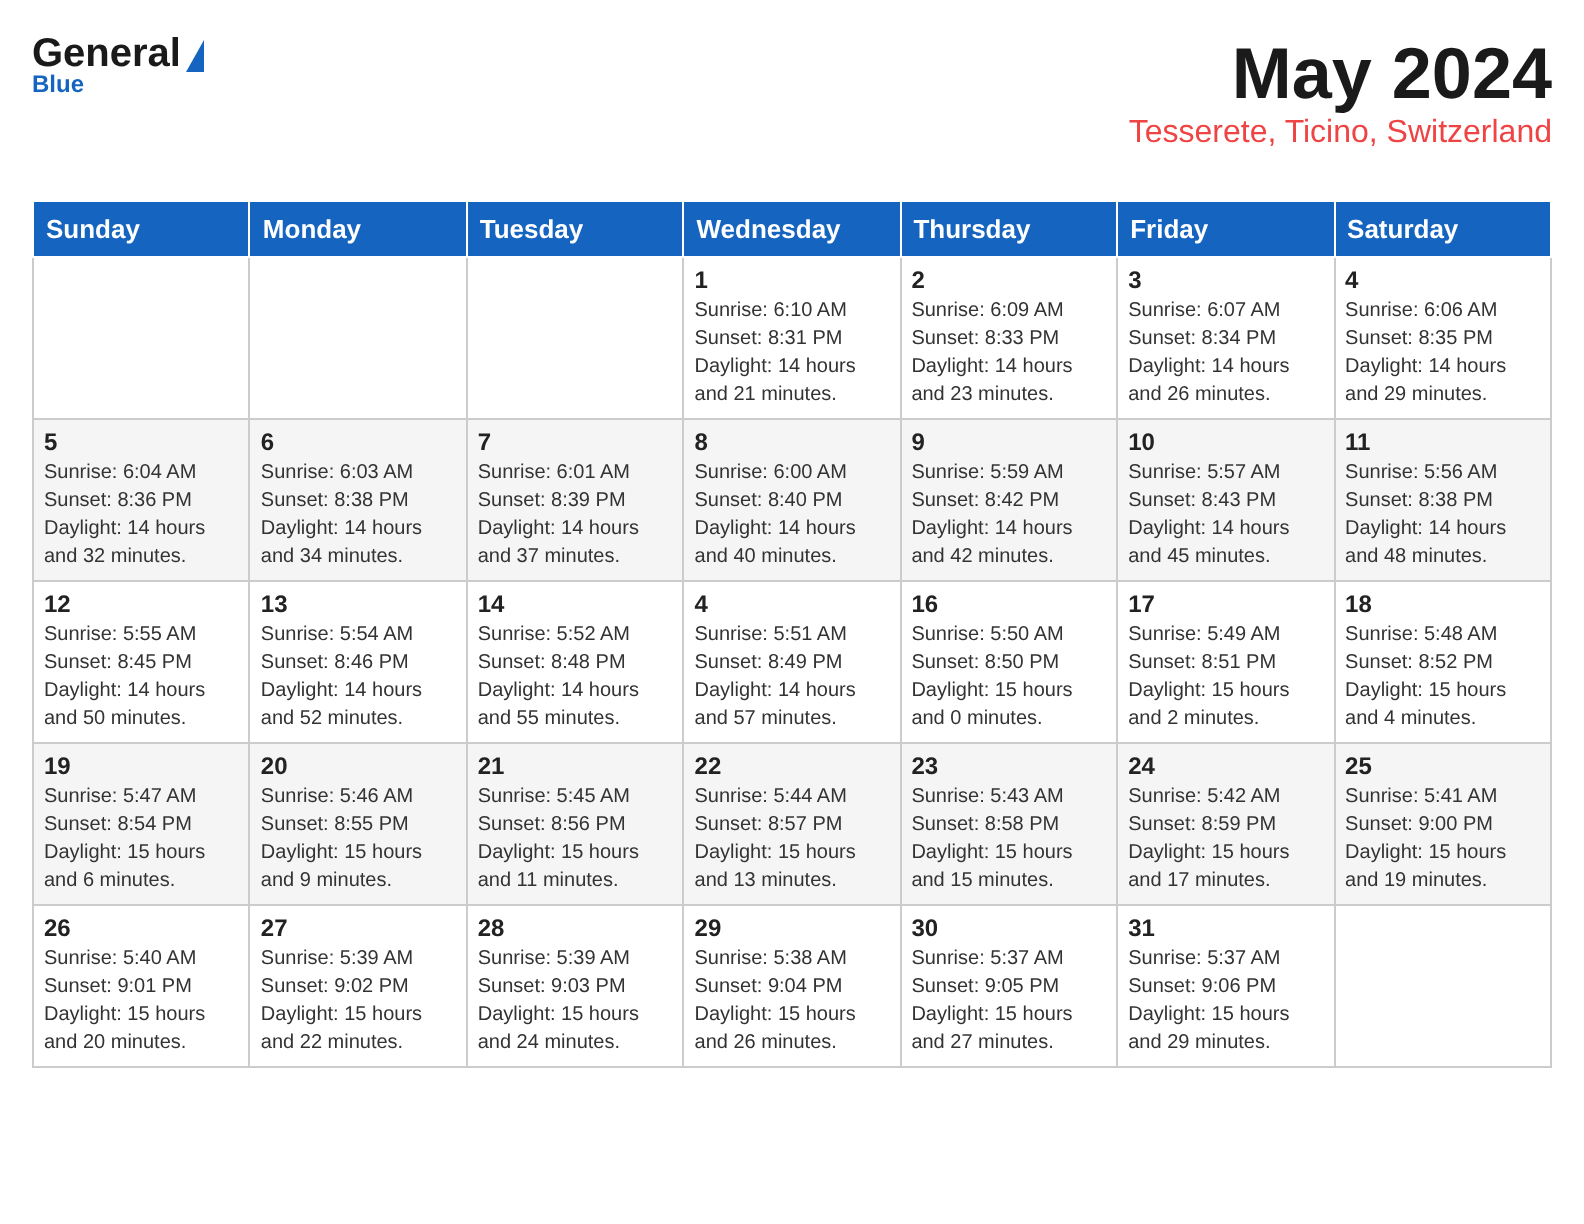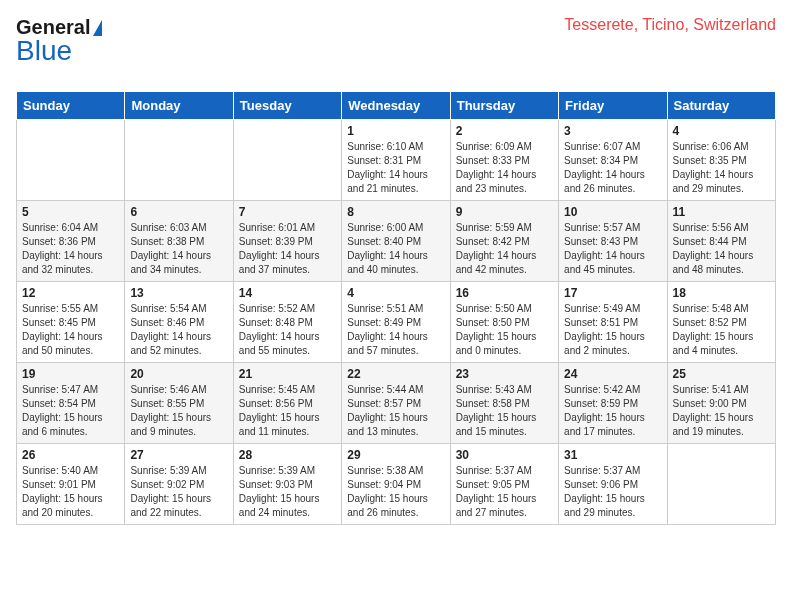--- a/index.html
+++ b/index.html
@@ -74,23 +74,24 @@
   </style>
 </head>
 <body>
 
 <div class="header-area">
   <div class="logo">
     <div style="display:flex;align-items:center;">
       <span style="font-size:20px;font-weight:bold;color:#1a1a1a;">General</span>
       <span style="display:inline-block;width:0;height:0;border-left:9px solid transparent;border-bottom:16px solid #1565c0;margin-left:3px;"></span>
     </div>
-    <span style="font-size:28px;font-weight:normal;color:#1565c0;margin-top:-4px;">Blue</span>
+    <span style="font-size:12px;font-weight:bold;color:#1565c0;margin-top:-4px;">Blue</span>
   </div>
   <div class="title-area">
+    <div class="month-title">May 2024</div>
     <div class="location-title">Tesserete, Ticino, Switzerland</div>
   </div>
 </div>
 
 <table>
   <thead>
     <tr id="thead-row">
         <th>Sunday</th>
         <th>Monday</th>
         <th>Tuesday</th>
@@ -173,21 +174,21 @@
         <td>
           <span class="day-number">10</span>
           <div class="day-info">Sunrise: 5:57 AM
 Sunset: 8:43 PM
 Daylight: 14 hours
 and 45 minutes.</div>
         </td>
         <td>
           <span class="day-number">11</span>
           <div class="day-info">Sunrise: 5:56 AM
-Sunset: 8:44 PM
+Sunset: 8:38 PM
 Daylight: 14 hours
 and 48 minutes.</div>
         </td>
       </tr>
       <tr>
         <td>
           <span class="day-number">12</span>
           <div class="day-info">Sunrise: 5:55 AM
 Sunset: 8:45 PM
 Daylight: 14 hours

